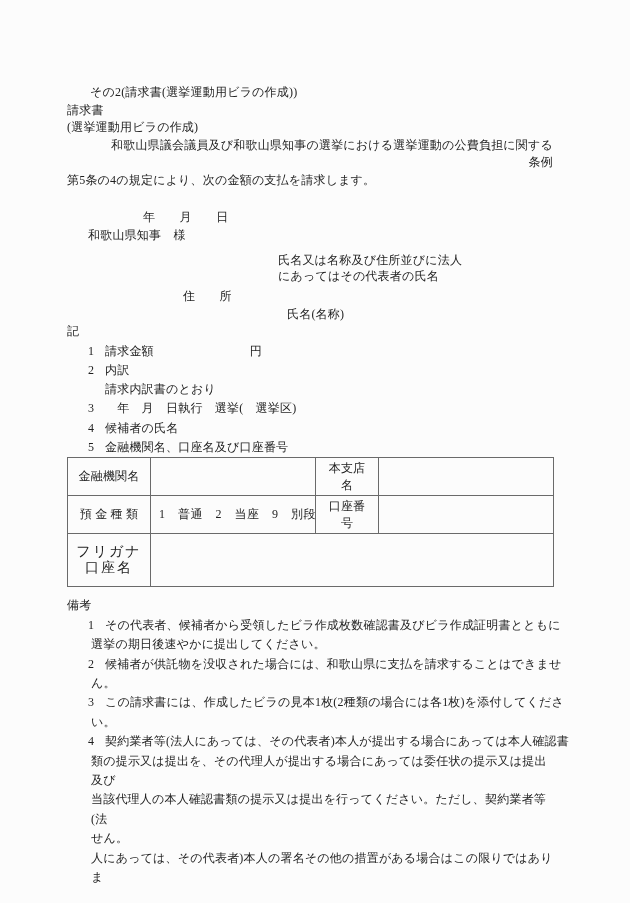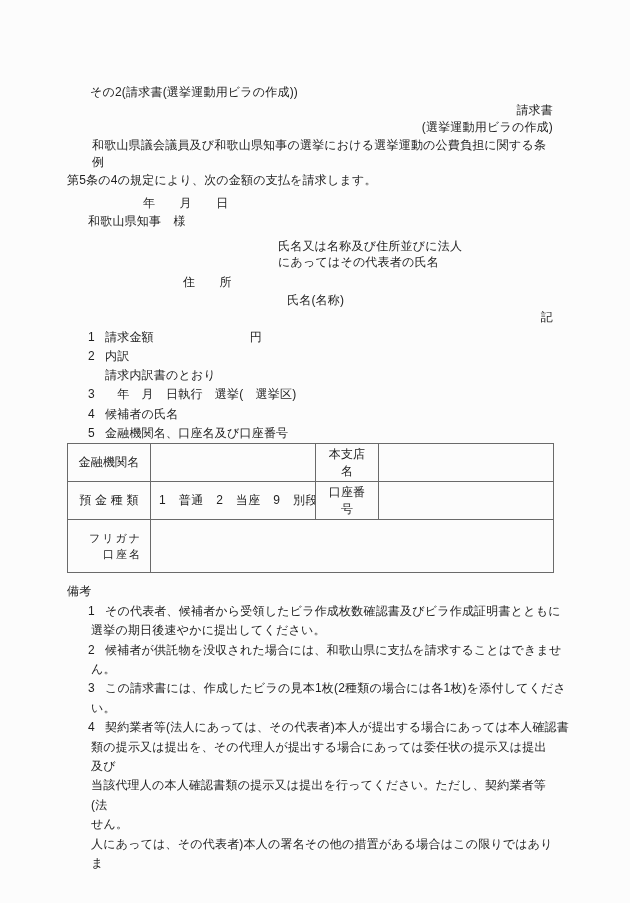--- a/index.html
+++ b/index.html
@@ -2,31 +2,31 @@
 <html><head>
 <meta charset="utf-8">
 <style>
   html,body{margin:0;padding:0;background:#e8e8e8;}
   .page{
     position:relative;
     width:630px;height:903px;
     background:#fcfcfc;
     box-sizing:border-box;
     padding:84px 77px 0 67px;
-    font-family:Liberation Sans, sans-serif;
+    font-family:Liberation Serif, serif;
     font-size:12px;
     color:#1e1e1e;
     letter-spacing:0.2px;
     overflow:hidden;
   }
   .hdr{line-height:17.5px;}
   .doc-label{margin-left:23px;}
-  .center{text-align:right;}
-  .intro1{margin-left:25px;}
-  .date-line{margin-left:76px;margin-top:6px;}
+  .center{text-align:left;}
+  .intro1{margin-left:36px;text-align:right;}
+  .date-line{margin-left:76px;margin-top:20px;}
   .addressee{margin-left:21px;}
   .applicant{margin-left:211px;margin-top:8px;line-height:16px;}
   .addr-label{margin-left:116px;margin-top:4px;line-height:17.5px;}
   .name-label{margin-left:220px;line-height:17.5px;}
   .ki{line-height:17.5px;}
   .list{margin-top:1px;line-height:19.3px;}
   .li{white-space:pre;}
   .li .num{display:inline-block;width:17px;margin-left:21px;}
   .li .sub{margin-left:38px;}
   .li .yen{margin-left:96px;}
@@ -40,21 +40,21 @@
     border:1px solid #6a6a6a;
     padding:0 8px;
     font-size:12px;
     color:#1e1e1e;
     overflow:hidden;
   }
   td.lbl{text-align:center;padding:0 2px;}
   tr.r1 td{height:37px;}
   tr.r2 td{height:37px;}
   tr.r3 td{height:52px;}
-  .furi{line-height:16px;font-size:11px;letter-spacing:2px;text-align:right;}
+  .furi{line-height:16px;font-size:14px;letter-spacing:2px;text-align:center;}
   .opts{white-space:pre;letter-spacing:0.5px;}
   .notes{margin-top:9px;line-height:19.4px;}
   .notes-heading{}
   .note-first{white-space:pre;margin-left:24px;}
   .note-first .nnum{display:inline-block;width:17px;margin-left:-3px;}
   .note-cont{margin-left:24px;}
 </style>
 </head>
 <body>
 

